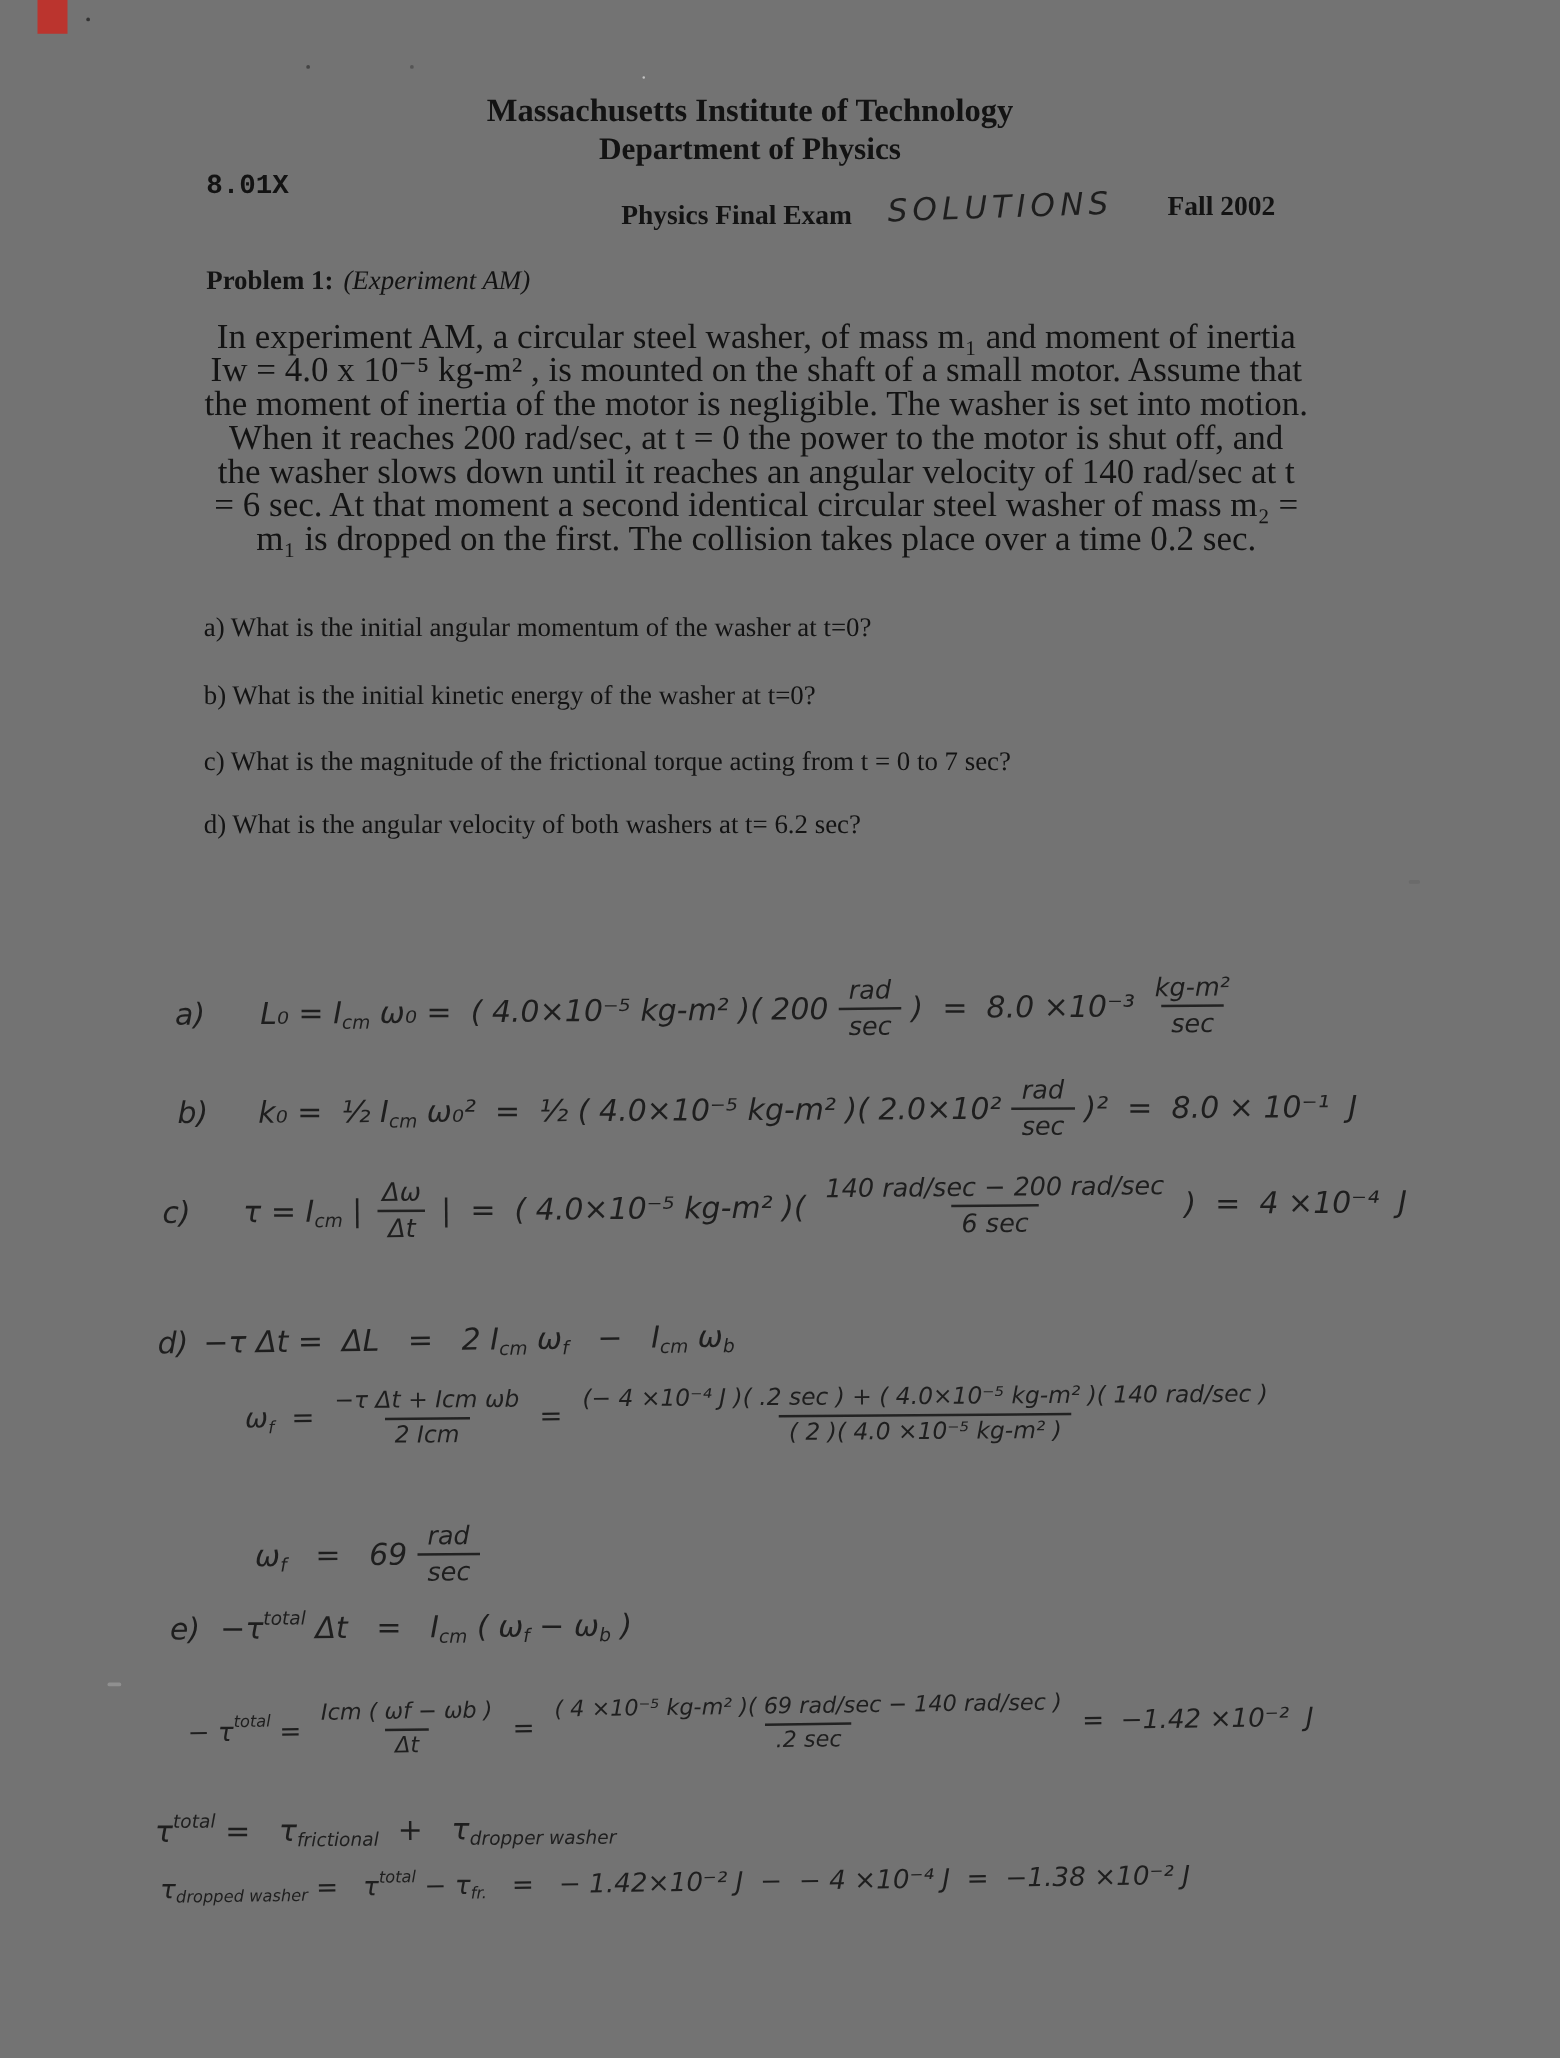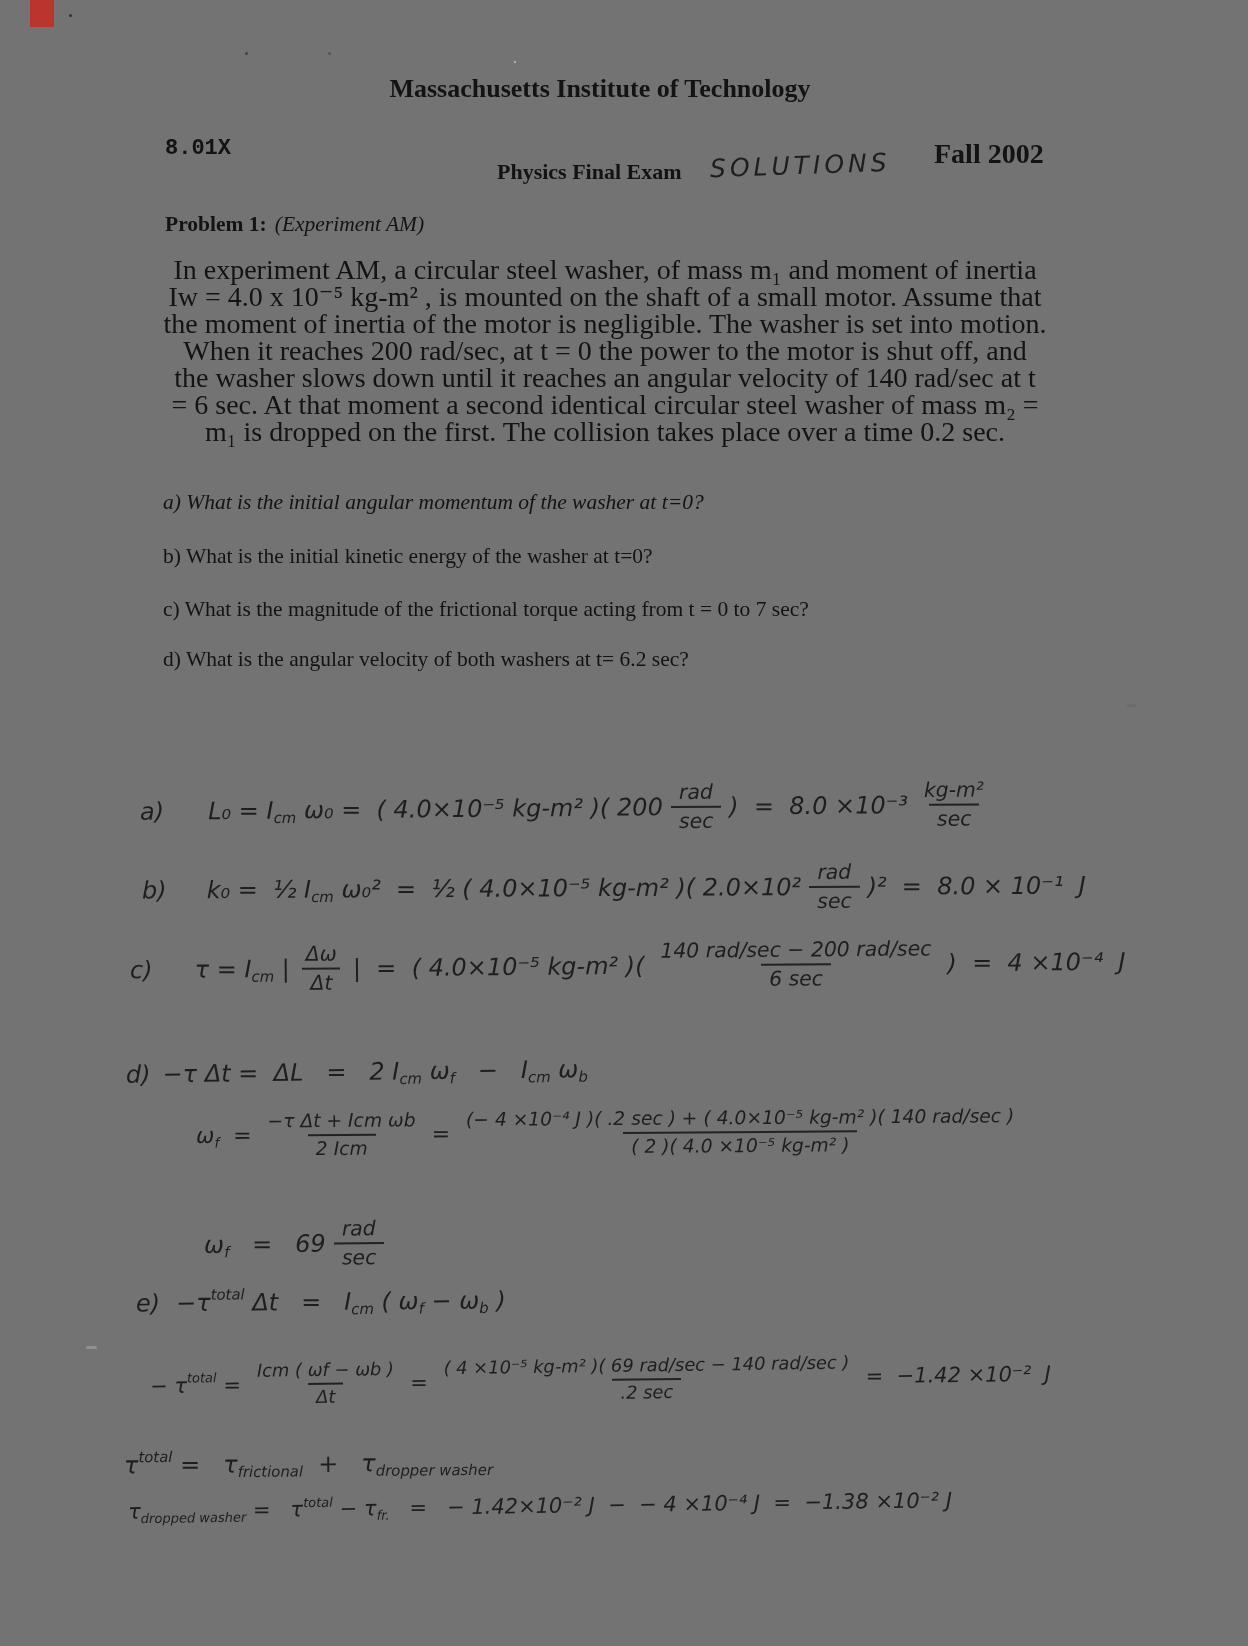--- a/index.html
+++ b/index.html
@@ -15,28 +15,28 @@
   .s3{left:328px;top:52px;width:3px;height:3px;background:#555;}
   .s4{left:514px;top:61px;width:2px;height:2px;background:#c2c2c2;}
   .s5{left:1127px;top:704px;width:9px;height:3px;background:#6b6b6b;border-radius:2px;}
   .s6{left:86px;top:1346px;width:11px;height:3px;background:#909090;border-radius:2px;}
 
   
   .printed{position:absolute;color:#131313;}
   .inst{top:74px;left:0;width:1200px;text-align:center;font-size:26px;font-weight:bold;}
   .dept{top:106px;left:0;width:1200px;text-align:center;font-size:25px;font-weight:bold;}
   .course{top:136px;left:165px;font-size:22px;font-weight:bold;font-family:Liberation Mono, monospace;}
-  .term{top:138px;left:934px;font-size:28px;font-weight:bold;}
+  .term{top:152px;left:934px;font-size:22px;font-weight:bold;}
   .examTitle{top:159px;left:497px;font-size:22px;font-weight:bold;}
   .probTitle{top:212px;left:165px;font-size:21.5px;}
   .probTitle .pt1{font-weight:bold;}
   .probTitle .pt2{font-style:italic;margin-left:8px;}
   .statement{top:256px;left:163px;width:884px;font-size:28px;line-height:27px;text-align:center;}
   .question{position:absolute;left:163px;width:884px;font-size:21.5px;line-height:27px;color:#131313;}
-  .q-a{top:489px;font-style:italic;}.q-b{top:543px;}.q-c{top:596px;}.q-d{top:646px;}.q-e{top:694px;}
+  .q-a{top:489px;}.q-b{top:543px;}.q-c{top:596px;}.q-d{top:646px;}.q-e{top:694px;}
 
   
   .hand{font-family:"DejaVu Sans","Liberation Sans",sans-serif;font-style:italic;color:#1e1e1e;}
   .solNote{position:absolute;top:151px;left:710px;font-size:25px;letter-spacing:4px;transform:rotate(-2deg);}
   .hline{position:absolute;display:flex;align-items:center;white-space:pre;
          font-family:"DejaVu Sans","Liberation Sans",sans-serif;font-style:italic;color:#1e1e1e;}
   .hline .lab{margin-right:44px;}
   .frac{display:flex;flex-direction:column;align-items:center;text-align:center;
         font-size:0.85em;line-height:1.15;margin:0 8px;}
   .fnum{padding:0 8px 2px;}
@@ -66,20 +66,21 @@
 
   <div class="redmark"></div>
   <div class="speck s1"></div>
   <div class="speck s2"></div>
   <div class="speck s3"></div>
   <div class="speck s4"></div>
   <div class="speck s5"></div>
   <div class="speck s6"></div>
 
   <div class="printed inst">Massachusetts Institute of Technology</div>
+  <div class="printed dept">Department of Physics</div>
   <div class="printed course">8.01X</div>
   <div class="printed term">Fall 2002</div>
   <div class="printed examTitle">Physics Final Exam</div>
   <div class="solNote hand">SOLUTIONS</div>
 
   <div class="printed probTitle"><span class="pt1">Problem 1:</span><span class="pt2">(Experiment AM)</span></div>
 
   <div class="printed statement">In experiment AM,  a circular steel washer, of mass m₁ and moment of inertia Iw = 4.0 x 10⁻⁵ kg-m² , is mounted on the shaft of a small motor. Assume that the moment of inertia of the motor is negligible. The washer is set into motion. When it reaches 200 rad/sec, at t = 0 the power to the motor is shut off, and the washer slows down until it reaches an angular velocity of 140 rad/sec at t = 6 sec. At that moment a second identical circular steel washer of mass m₂ = m₁ is dropped on the first. The collision takes place over a time 0.2 sec.</div>
 
   <div class="question q-a">a) What is the initial angular momentum of the washer at t=0?</div>

